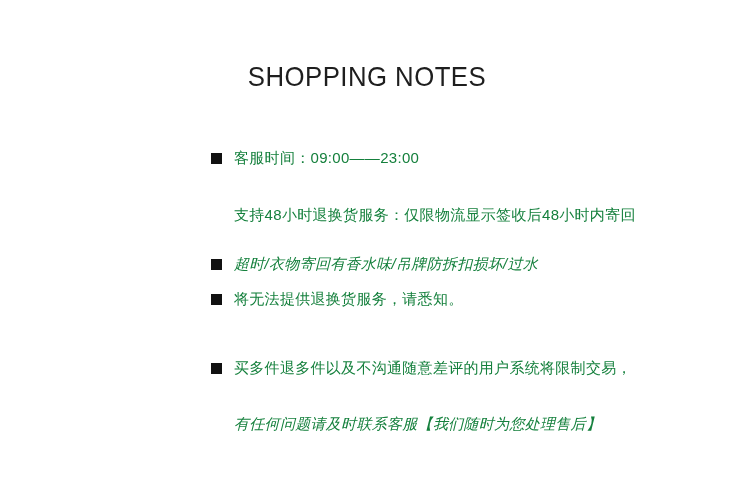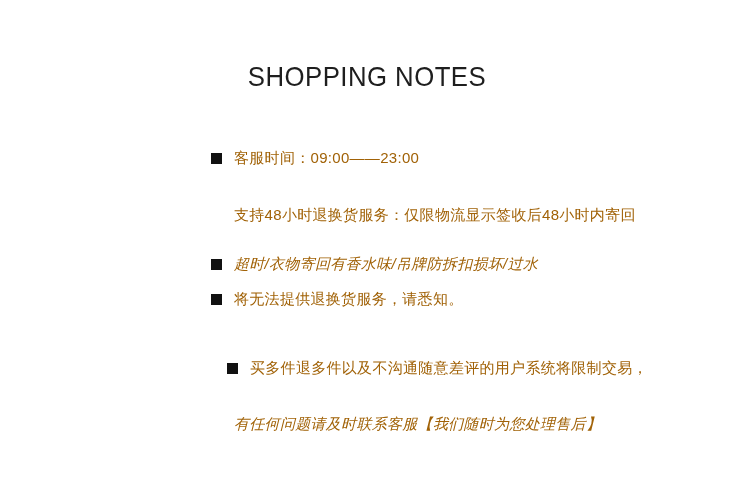--- a/index.html
+++ b/index.html
@@ -31,42 +31,42 @@
     color: #1e1e1e;
     letter-spacing: 0.5px;
     transform: translateX(-8px) scaleX(0.92);
   }
   .row {
     position: absolute;
     left: 211px;
     height: 18px;
     display: flex;
     align-items: center;
-    color: #a16207;
+    color: #15803d;
     font-size: 15px;
     line-height: 18px;
     white-space: nowrap;
     letter-spacing: 0.3px;
   }
   .row.no-bullet {
     left: 234px;
     margin-top: 20px;
   }
   .bullet {
     width: 11px;
     height: 11px;
     background: #111111;
     margin-right: 12px;
     flex: none;
   }
   .row-1 { top: 149px; }
   .row-2 { top: 186px; }
   .row-3 { top: 255px; font-style: italic; }
   .row-4 { top: 290px; }
-  .row-5 { top: 359px; margin-left: 16px; }
+  .row-5 { top: 359px; }
   .row-6 { top: 395px; font-style: italic; }
 </style>
 </head>
 <body>
 
 <div class="canvas">
 
   <div class="title">SHOPPING NOTES</div>
 
   <div class="row row-1">

